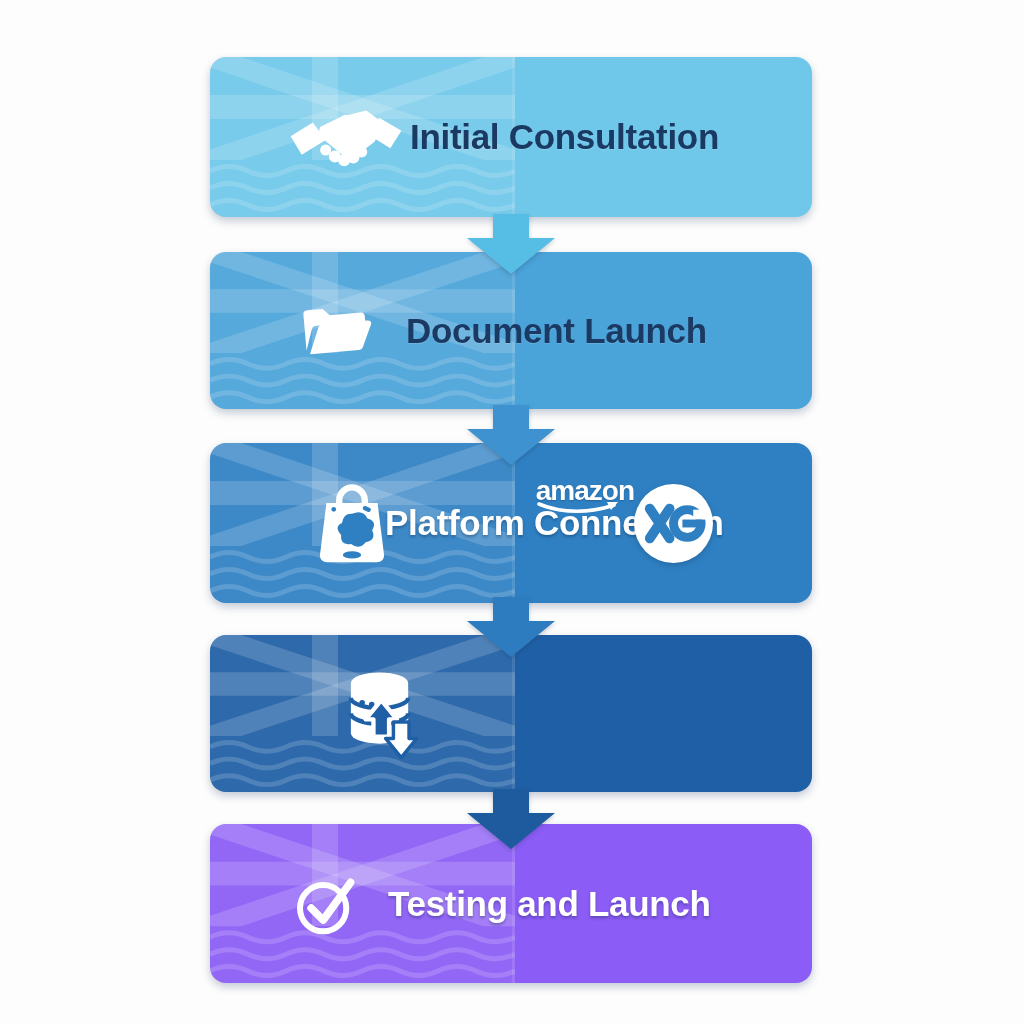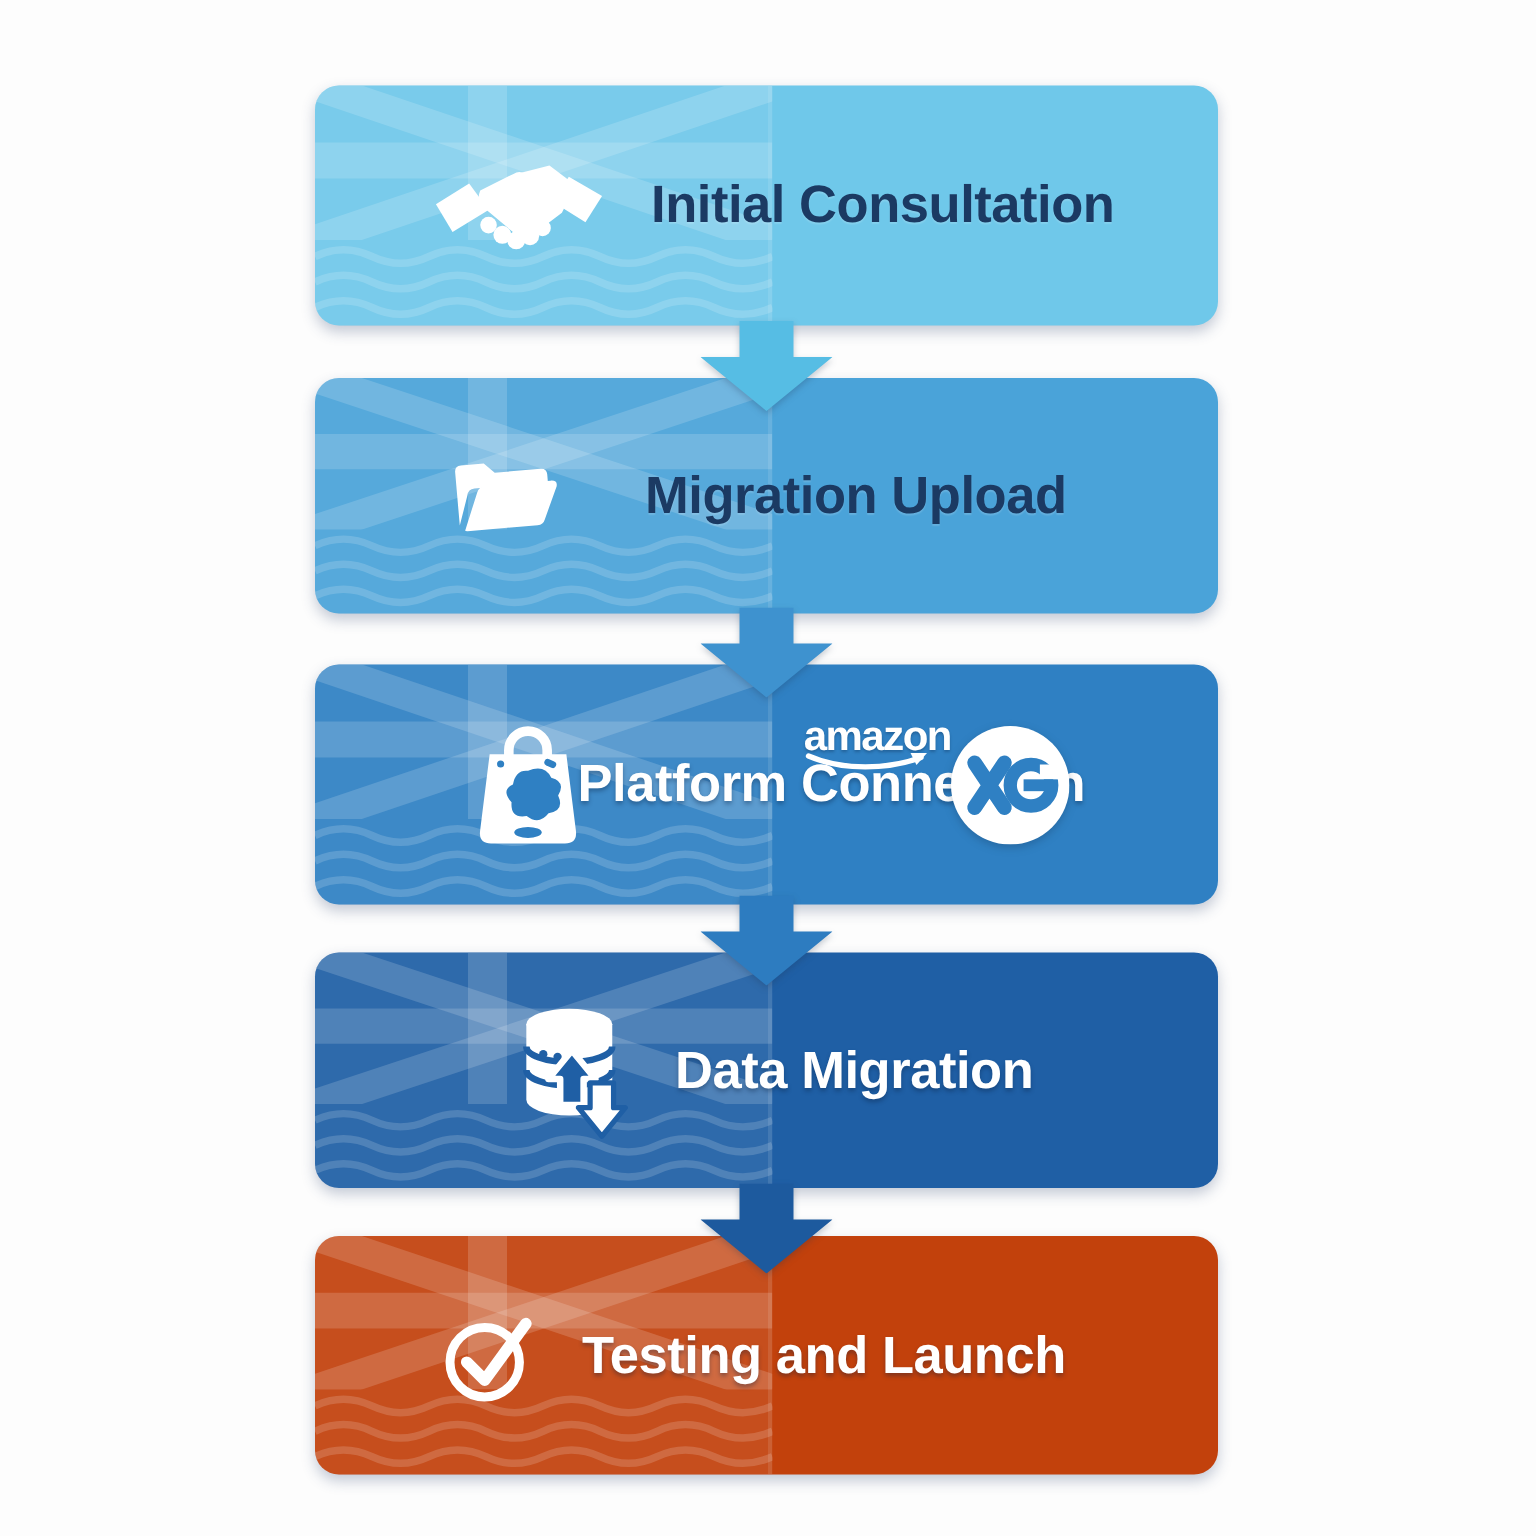--- a/index.html
+++ b/index.html
@@ -20,21 +20,21 @@
   .step-icon { position:absolute; display:block; }
   .icon-0 { left:78px;  top:46px; width:116px; height:72px; }
   .icon-1 { left:88px;  top:44px; width:78px;  height:66px; }
   .icon-2 { left:92px;  top:38px; width:100px; height:84px; }
   .icon-3 { left:131px; top:34px; width:84px;  height:92px; }
   .icon-4 { left:84px;  top:45px; width:72px;  height:68px; }
 
   .step-label { position:absolute; top:50%; transform:translateY(-50%);
                 font-size:35px; font-weight:700; letter-spacing:-0.3px;
                 white-space:nowrap; }
-  .label-dark  { text-shadow:0 1px 1px rgba(255,255,255,0.15);margin-left:24px; }
+  .label-dark  { text-shadow:0 1px 1px rgba(255,255,255,0.15); }
   .label-light { text-shadow:0 2px 3px rgba(10,30,60,0.35); }
   .pos-label-0 { left:200px; }
   .pos-label-1 { left:196px; }
   .pos-label-2 { left:175px; }
   .pos-label-3 { left:240px; }
   .pos-label-4 { left:178px; }
 
   .amazon-badge { position:absolute; left:314px; top:34px; width:110px;
                   color:#fff; text-align:right; line-height:1; z-index:3; }
   .amazon-word  { font-size:28px; font-weight:700; letter-spacing:-1px;
@@ -101,21 +101,21 @@
   <section class="bar bar-1" style="background: rgb(74, 163, 217); color: rgb(27, 58, 99); --bar: #4aa3d9;">
     <svg class="flag" viewBox="0 0 305 160" preserveAspectRatio="none">
         <use href="#flag-pattern"></use>
       </svg>
     <svg class="step-icon icon-1" viewBox="0 0 92 72" fill="#fff">
       <g transform="rotate(-5 46 36)">
         <path d="M8,58 V16 q0,-5 5,-5 h18 l8,8 h36 q5,0 5,5 v6 H22 q-5,0 -6,5 Z"></path>
         <path d="M12,62 L24,33 q1.5,-4 6,-4 h52 q6,0 4.5,5 L75,59 q-1.5,4 -6,4 H16 q-5,0 -4,-1 Z"></path>
       </g>
     </svg>
-    <span class="step-label label-dark pos-label-1">Migration Upload</span>
+    <span class="step-label label-dark pos-label-1">Document Launch</span>
   </section>
 
   <section class="bar bar-2" style="background: rgb(47, 128, 195); color: rgb(255, 255, 255); --bar: #2f80c3;">
     <svg class="flag" viewBox="0 0 305 160" preserveAspectRatio="none">
         <use href="#flag-pattern"></use>
       </svg>
     <svg class="step-icon icon-2" viewBox="0 0 100 92">
       <path d="M36,27 v-6 a14,14 0 0 1 28,0 v6" fill="none" stroke="#fff" stroke-width="7"></path>
       <path d="M22,24 h56 l7,56 q1,9 -8,9 H23 q-9,0 -8,-9 Z" fill="#fff"></path>
       <path fill="var(--bar)" d="M50,36 q12,-5 17,5 q11,3 5,13 q5,11 -7,13 q-7,9 -16,2 q-12,2 -11,-10 q-8,-9 1,-13 q2,-11 11,-10 Z"></path>
@@ -147,24 +147,23 @@
     <svg class="step-icon icon-3" viewBox="0 0 96 106">
       <ellipse cx="44" cy="16" rx="33" ry="12" fill="#fff"></ellipse>
       <path d="M11,16 v58 a33,12 0 0 0 66,0 V16 Z" fill="#fff"></path>
       <path d="M11,33 a33,12 0 0 0 66,0" stroke="var(--bar)" stroke-width="5" fill="none"></path>
       <path d="M11,51 a33,12 0 0 0 66,0" stroke="var(--bar)" stroke-width="5" fill="none"></path>
       <circle cx="24" cy="39" r="3.2" fill="var(--bar)"></circle>
         <circle cx="35" cy="41" r="3.2" fill="var(--bar)"></circle>
       <polygon points="46,36 64,58 55,58 55,78 37,78 37,58 28,58" fill="var(--bar)" stroke="#fff" stroke-width="5" stroke-linejoin="round"></polygon>
       <polygon points="69,102 87,80 78,80 78,61 60,61 60,80 51,80" fill="#fff" stroke="var(--bar)" stroke-width="4" stroke-linejoin="round"></polygon>
     </svg>
-    <span class="step-label label-light pos-label-3">Data Migration</span>
   </section>
 
-  <section class="bar bar-4" style="background: #c2410c; color: rgb(255, 255, 255); --bar: #14356b;">
+  <section class="bar bar-4" style="background: #8b5cf6; color: rgb(255, 255, 255); --bar: #14356b;">
     <svg class="flag" viewBox="0 0 305 160" preserveAspectRatio="none">
         <use href="#flag-pattern"></use>
       </svg>
     <svg class="step-icon icon-4" viewBox="0 0 84 76">
       <circle cx="34" cy="44" r="27" fill="none" stroke="#fff" stroke-width="7"></circle>
       <path d="M20,44 L34,58 L66,14" fill="none" stroke="#fff" stroke-width="9" stroke-linecap="round" stroke-linejoin="round"></path>
     </svg>
     <span class="step-label label-light pos-label-4">Testing and Launch</span>
   </section>
 

